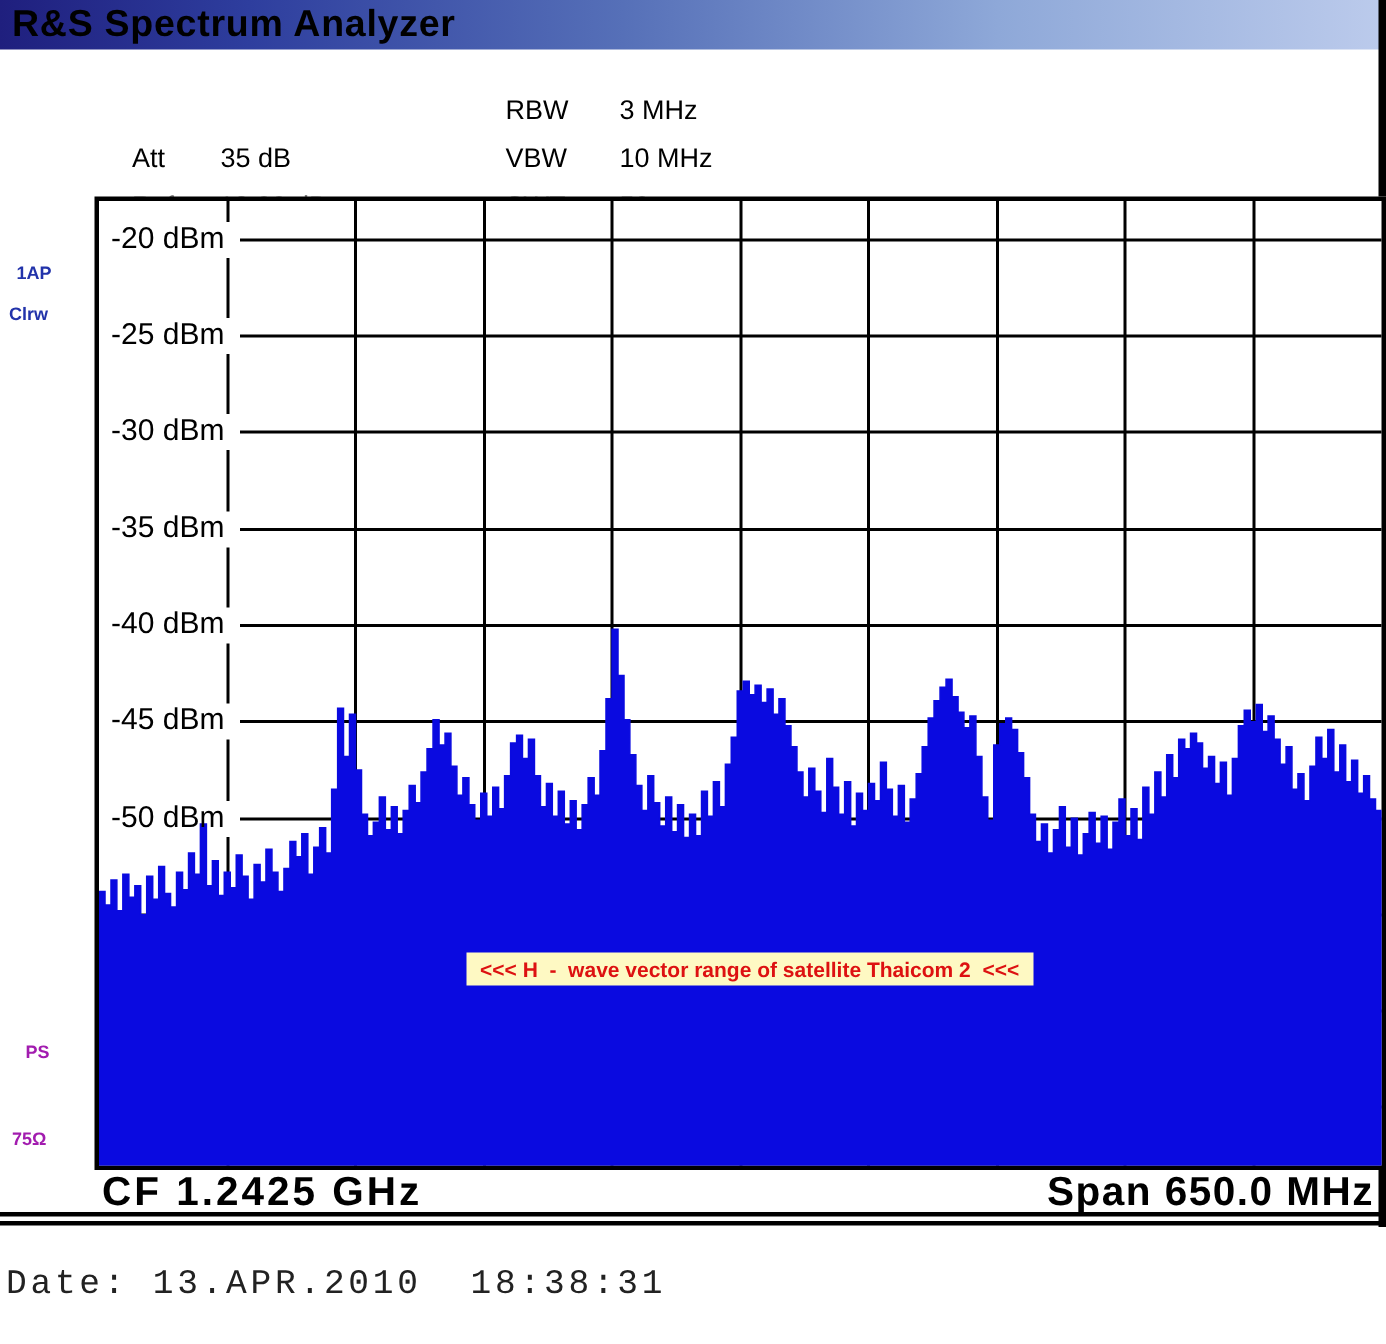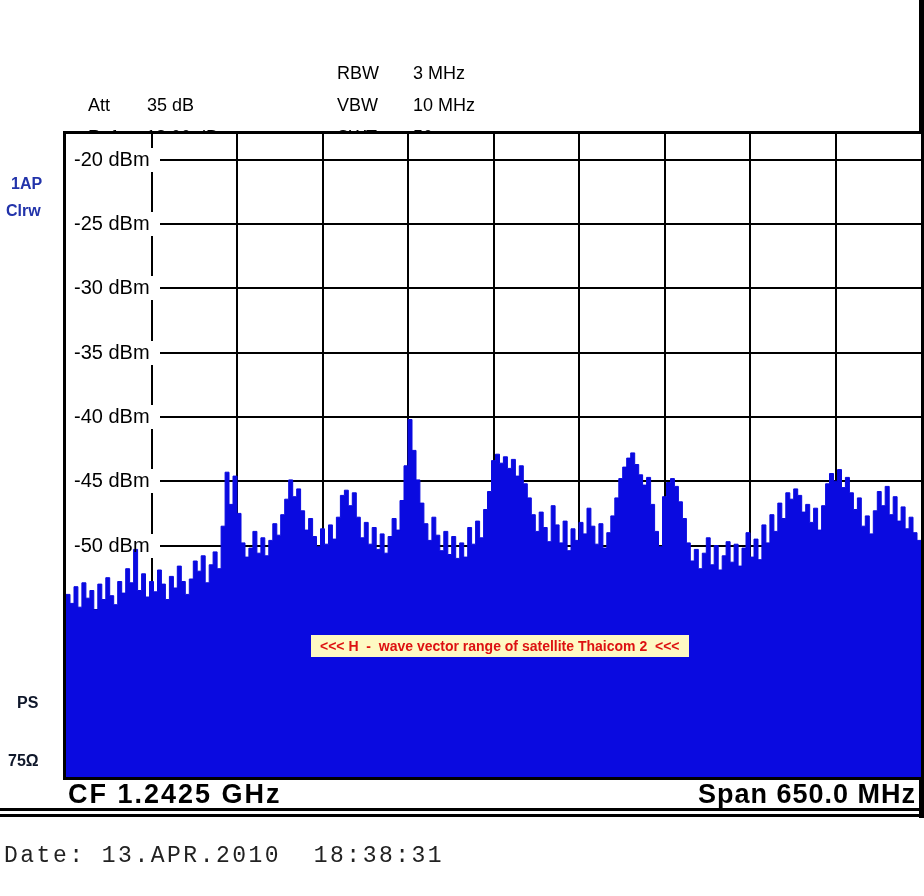--- a/index.html
+++ b/index.html
@@ -13,22 +13,22 @@
 
   
   .rborder{position:absolute;left:919px;top:0;width:5px;height:818px;background:#000;}
 
   
   .srow{position:absolute;font-size:18px;white-space:pre;}
   .lab{display:inline-block;}
   .lab.w59{width:59px;} .lab.w52{width:52px;} .lab.w76{width:76px;}
 
   
-  .sidelbl{position:absolute;font-size:16px;font-weight:bold;}
-  .blue{color:#2233aa;} .green{color:#0f172a;}
+  .sidelbl{position:absolute;font-size:12px;font-weight:bold;}
+  .blue{color:#2233aa;} .green{color:#a21caf;}
 
   
   .plot{position:absolute;left:63px;top:131px;width:855px;height:643px;border:3px solid #000;background:#fff;}
   .vline{position:absolute;top:0;width:2px;height:643px;background:#000;z-index:1;}
   .hline{position:absolute;left:0;width:855px;height:2px;background:#000;z-index:1;}
   .ylbl-bg{position:absolute;left:0;width:94px;height:24px;background:#fff;z-index:2;}
   #trace-svg{position:absolute;left:0;top:0;z-index:3;}
   .ylbl{position:absolute;left:8px;font-size:20px;z-index:5;white-space:pre;}
   .annotation{position:absolute;left:245px;top:501px;z-index:4;background:#fef9c3;
     color:#dd1111;font-size:14px;font-weight:bold;padding:3px 9px;white-space:pre;}
@@ -38,20 +38,23 @@
   .span{position:absolute;right:8px;top:779px;font-size:27px;font-weight:bold;letter-spacing:1px;}
   .dline{position:absolute;left:0;width:924px;height:3px;background:#000;}
   .date{position:absolute;left:4px;top:843px;font-family:"Liberation Mono",monospace;
         font-size:23px;letter-spacing:2.5px;color:#222;white-space:pre;}
 </style>
 </head>
 <body>
 
 <div id="screen">
 
+  <div class="titlebar">
+    <div class="t">R&amp;S Spectrum Analyzer</div>
+  </div>
 
   <div class="rborder"></div>
 
   <div class="srow" style="left:317px;top:42px">
     <span class="lab w76">RBW</span><span>3 MHz</span>
   </div>
   <div class="srow" style="left:68px;top:74px">
     <span class="lab w59">Att</span><span>35 dB</span>
   </div>
   <div class="srow" style="left:317px;top:74px">

